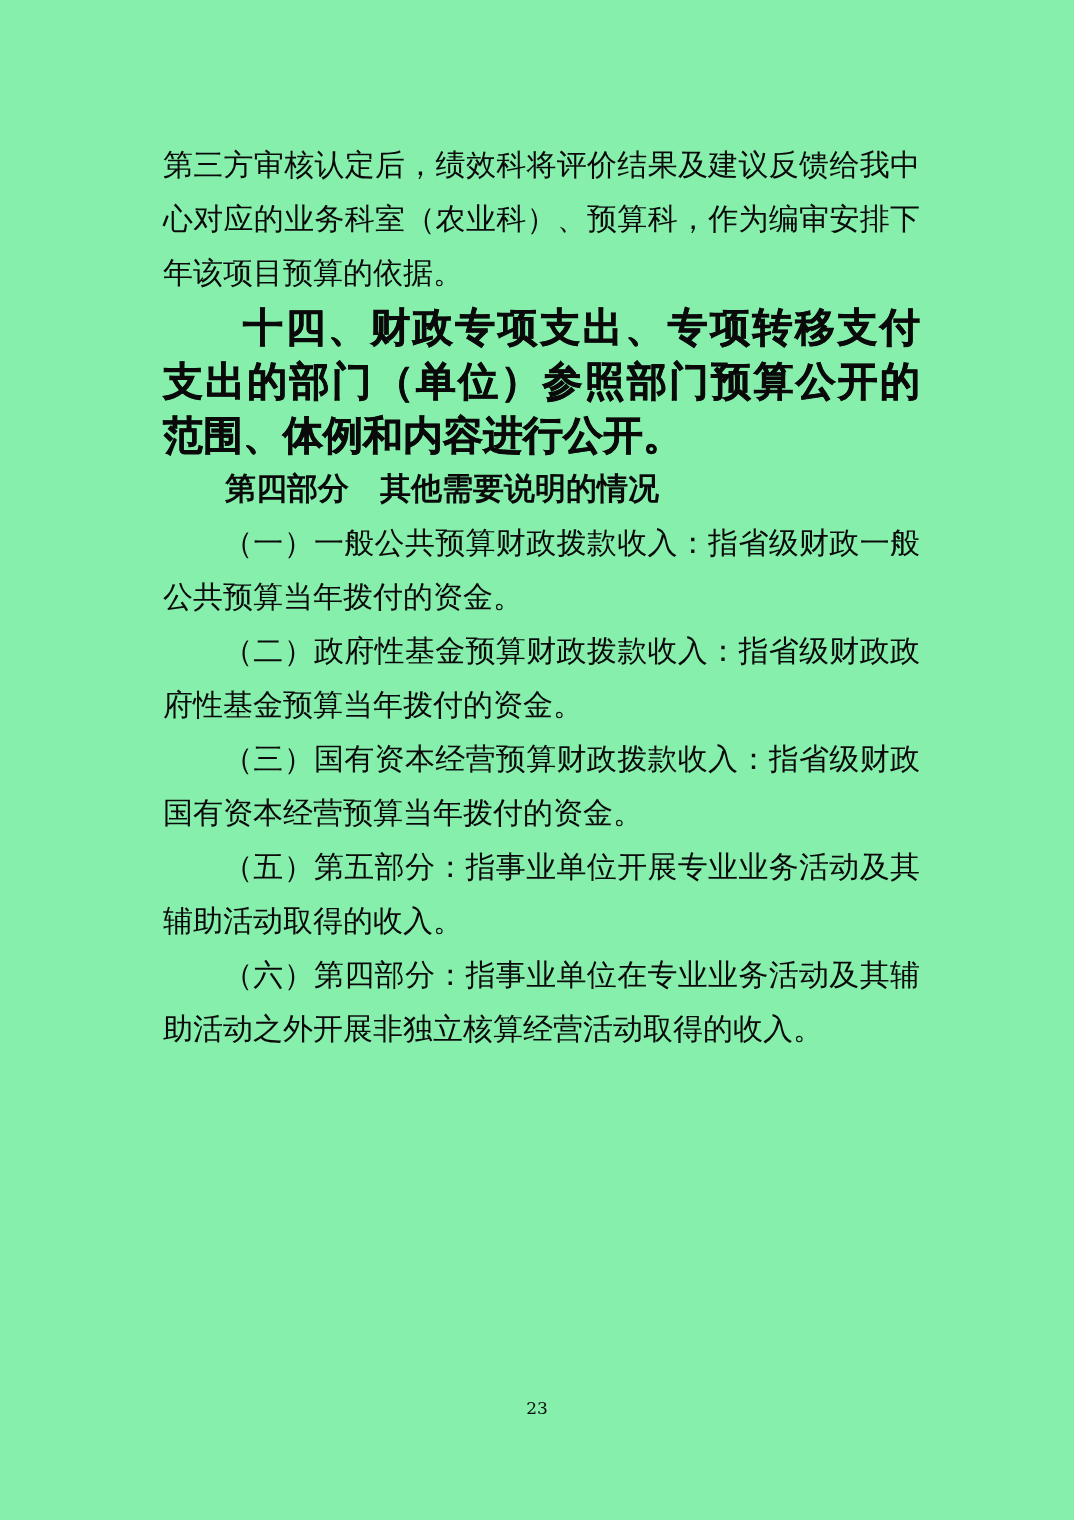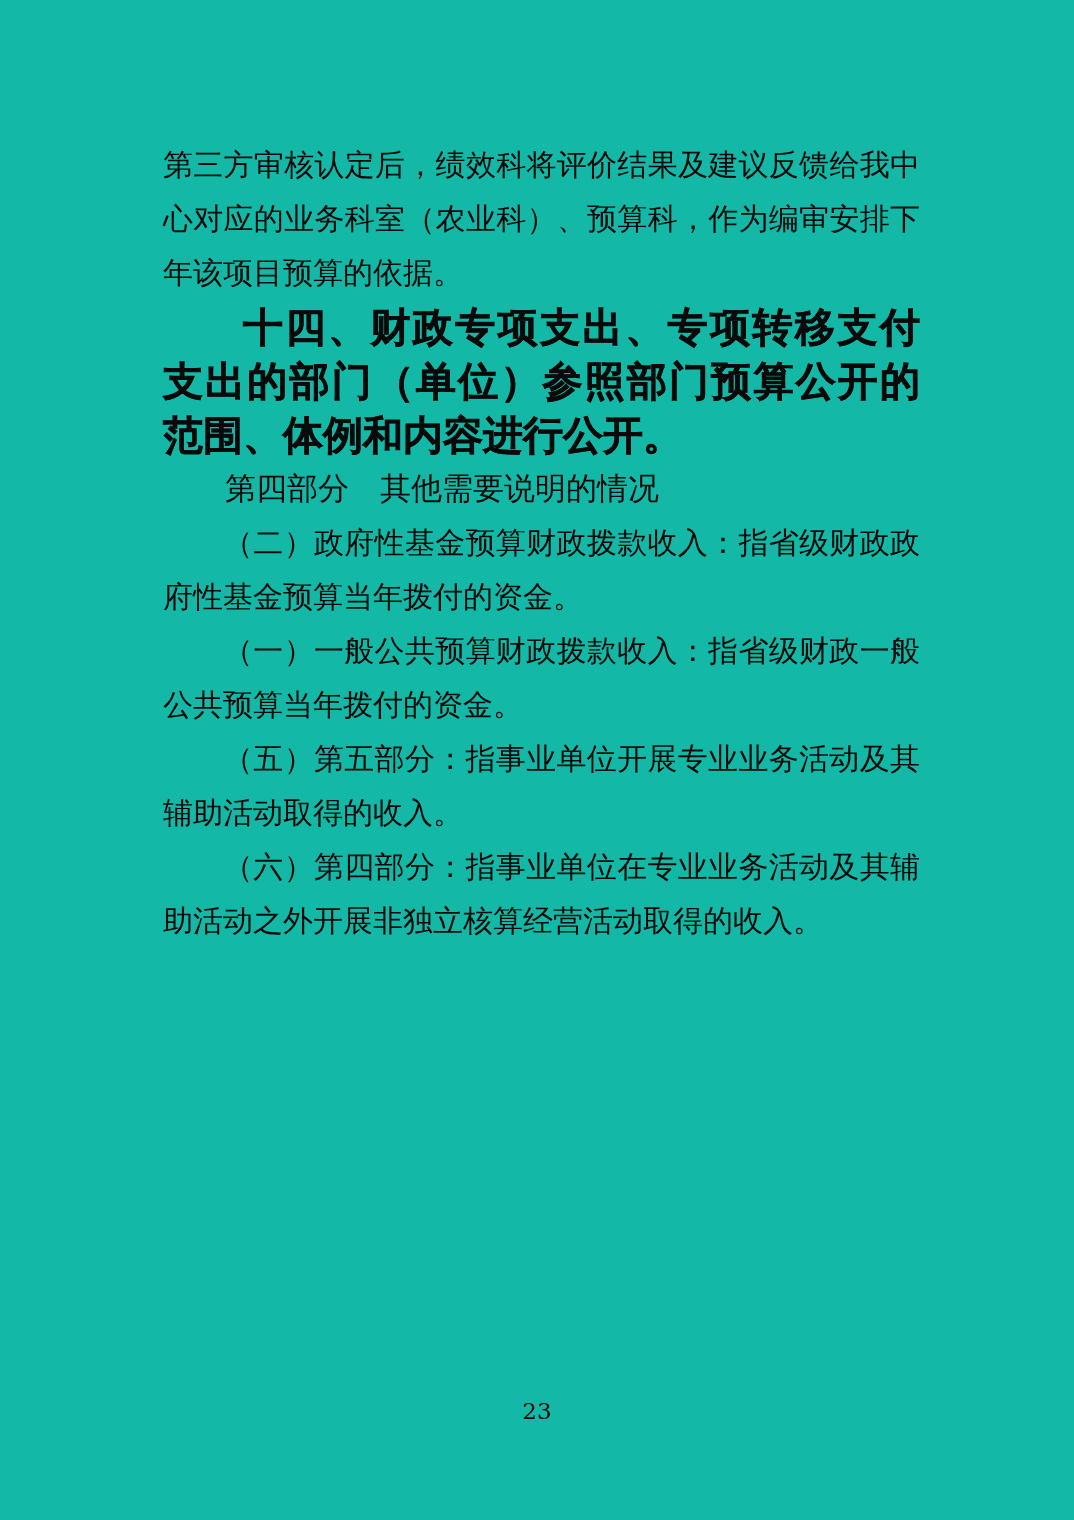--- a/index.html
+++ b/index.html
@@ -4,21 +4,21 @@
 <style>
   html, body {
     margin: 0;
     padding: 0;
     background: #ffffff;
   }
   .page {
     position: relative;
     width: 1074px;
     height: 1520px;
-    background: #14b8a6;
+    background: #86efac;
     color: #0a0a0a;
     overflow: hidden;
   }
   .content {
     position: absolute;
     top: 138px;
     left: 163px;
     width: 757px;
   }
   .content p {
@@ -34,47 +34,48 @@
     text-indent: 2em;
   }
   .content p.heading {
     font-family: "Liberation Sans", "DejaVu Sans", sans-serif;
     font-weight: 800;
     font-size: 40px;
     -webkit-text-stroke: 0.6px #0a0a0a;
   }
   .content p.section {
     font-family: "Liberation Sans", "DejaVu Sans", sans-serif;
-    font-weight: 400;
+    font-weight: 700;
     font-size: 31px;
     text-align: left;
   }
   .page-footer {
     position: absolute;
     top: 1398px;
     left: 0;
     width: 100%;
     text-align: center;
   }
   .page-number {
     font-family: "DejaVu Serif", "Liberation Serif", serif;
-    font-size: 23px;
+    font-size: 17px;
     color: #0a0a0a;
   }
 </style>
 </head>
 <body>
 
 <div class="page">
   <main class="content">
     <p class="body">第三方审核认定后，绩效科将评价结果及建议反馈给我中心对应的业务科室（农业科）、预算科，作为编审安排下年该项目预算的依据。</p>
     <p class="heading indent">十四、财政专项支出、专项转移支付支出的部门（单位）参照部门预算公开的范围、体例和内容进行公开。</p>
     <p class="section indent">第四部分　其他需要说明的情况</p>
+    <p class="body indent">（一）一般公共预算财政拨款收入：指省级财政一般公共预算当年拨付的资金。</p>
     <p class="body indent">（二）政府性基金预算财政拨款收入：指省级财政政府性基金预算当年拨付的资金。</p>
-    <p class="body indent">（一）一般公共预算财政拨款收入：指省级财政一般公共预算当年拨付的资金。</p>
+    <p class="body indent">（三）国有资本经营预算财政拨款收入：指省级财政国有资本经营预算当年拨付的资金。</p>
     <p class="body indent">（五）第五部分：指事业单位开展专业业务活动及其辅助活动取得的收入。</p>
     <p class="body indent">（六）第四部分：指事业单位在专业业务活动及其辅助活动之外开展非独立核算经营活动取得的收入。</p>
   </main>
 
   <footer class="page-footer">
     <span class="page-number">23</span>
   </footer>
 </div>
 
 </body></html>

